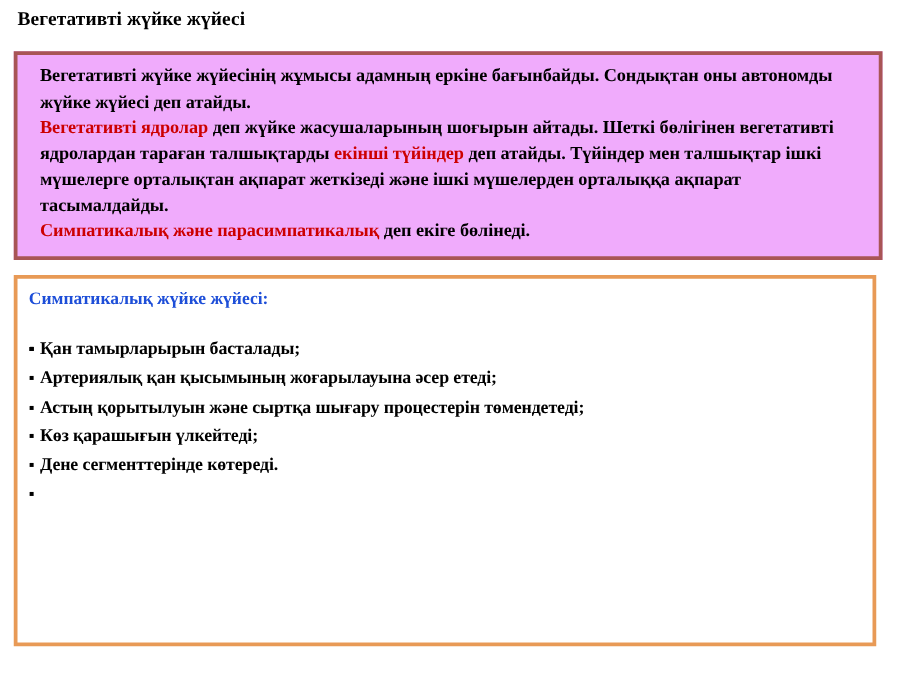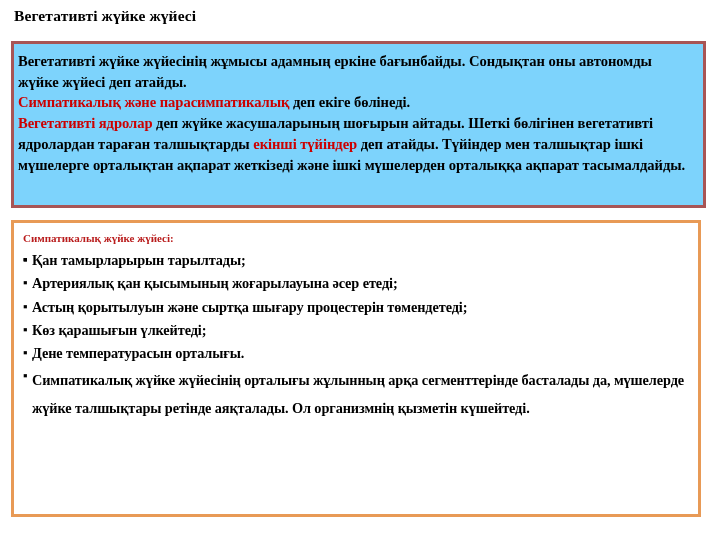--- a/index.html
+++ b/index.html
@@ -35,22 +35,22 @@
 
   
   .box-one {
     position: absolute;
     left: 11px;
     top: 41px;
     width: 695px;
     height: 167px;
     box-sizing: border-box;
     border: 3px solid #a85555;
-    background: #7dd3fc;
-    padding: 7px 9px 5px 4px;
+    background: #f0abfc;
+    padding: 7px 9px 5px 18px;
   }
   .box-one p {
     margin: 0;
     font-size: 14.6px;
     font-weight: bold;
     color: #000000;
     line-height: 1.42;
     letter-spacing: -0.05px;
   }
 
@@ -60,24 +60,24 @@
     left: 11px;
     top: 220px;
     width: 690px;
     height: 297px;
     box-sizing: border-box;
     border: 3px solid #e89a56;
     background: #ffffff;
     padding: 8px 8px 4px 9px;
   }
   .box-two .heading {
-    margin: 0 0 6px 0;
-    font-size: 11px;
+    margin: 0 0 21px 0;
+    font-size: 14px;
     font-weight: bold;
-    color: #b91c1c;
+    color: #1d4ed8;
     line-height: 1.3;
   }
   .bullet-list {
     list-style: none;
     margin: 0;
     padding: 0;
   }
   .bullet-list li {
     position: relative;
     padding-left: 9px;
@@ -106,31 +106,31 @@
 </style>
 </head>
 <body>
 
 <div class="slide">
 
   <div class="slide-title">Вегетативті жүйке жүйесі</div>
 
   <div class="box-one">
     <p>Вегетативті жүйке жүйесінің жұмысы адамның еркіне бағынбайды. Сондықтан оны автономды жүйке жүйесі деп атайды.</p>
+    <p><span class="hl-red">Вегетативті ядролар</span><span> деп жүйке жасушаларының шоғырын айтады. Шеткі бөлігінен вегетативті ядролардан тараған талшықтарды </span><span class="hl-red">екінші түйіндер</span><span> деп атайды. Түйіндер мен талшықтар ішкі мүшелерге орталықтан ақпарат жеткізеді және ішкі мүшелерден орталыққа ақпарат тасымалдайды.</span></p>
     <p><span class="hl-red">Симпатикалық және парасимпатикалық</span><span> деп екіге бөлінеді.</span></p>
-    <p><span class="hl-red">Вегетативті ядролар</span><span> деп жүйке жасушаларының шоғырын айтады. Шеткі бөлігінен вегетативті ядролардан тараған талшықтарды </span><span class="hl-red">екінші түйіндер</span><span> деп атайды. Түйіндер мен талшықтар ішкі мүшелерге орталықтан ақпарат жеткізеді және ішкі мүшелерден орталыққа ақпарат тасымалдайды.</span></p>
   </div>
 
   <div class="box-two">
     <p class="heading">Симпатикалық жүйке жүйесі:</p>
     <ul class="bullet-list">
       <li><span class="bullet-mark">▪</span></li>
       <li><span class="bullet-mark">▪</span></li>
-      <li><span class="bullet-mark">▪</span><span>Қан тамырларырын тарылтады;</span></li>
+      <li><span class="bullet-mark">▪</span><span>Қан тамырларырын басталады;</span></li>
       <li><span class="bullet-mark">▪</span><span>Артериялық қан қысымының жоғарылауына әсер етеді;</span></li>
       <li><span class="bullet-mark">▪</span><span>Астың қорытылуын және сыртқа шығару процестерін төмендетеді;</span></li>
       <li><span class="bullet-mark">▪</span><span>Көз қарашығын үлкейтеді;</span></li>
-      <li><span class="bullet-mark">▪</span><span>Дене температурасын орталығы.</span></li>
-      <li class="wrap-item"><span class="bullet-mark">▪</span><span>Симпатикалық жүйке жүйесінің орталығы жұлынның арқа сегменттерінде басталады да, мүшелерде жүйке талшықтары ретінде аяқталады. Ол организмнің қызметін күшейтеді.</span></li>
+      <li><span class="bullet-mark">▪</span><span>Дене сегменттерінде көтереді.</span></li>
+      <li class="wrap-item"><span class="bullet-mark">▪</span></li>
     </ul>
   </div>
 
 </div>
 
 </body></html>

